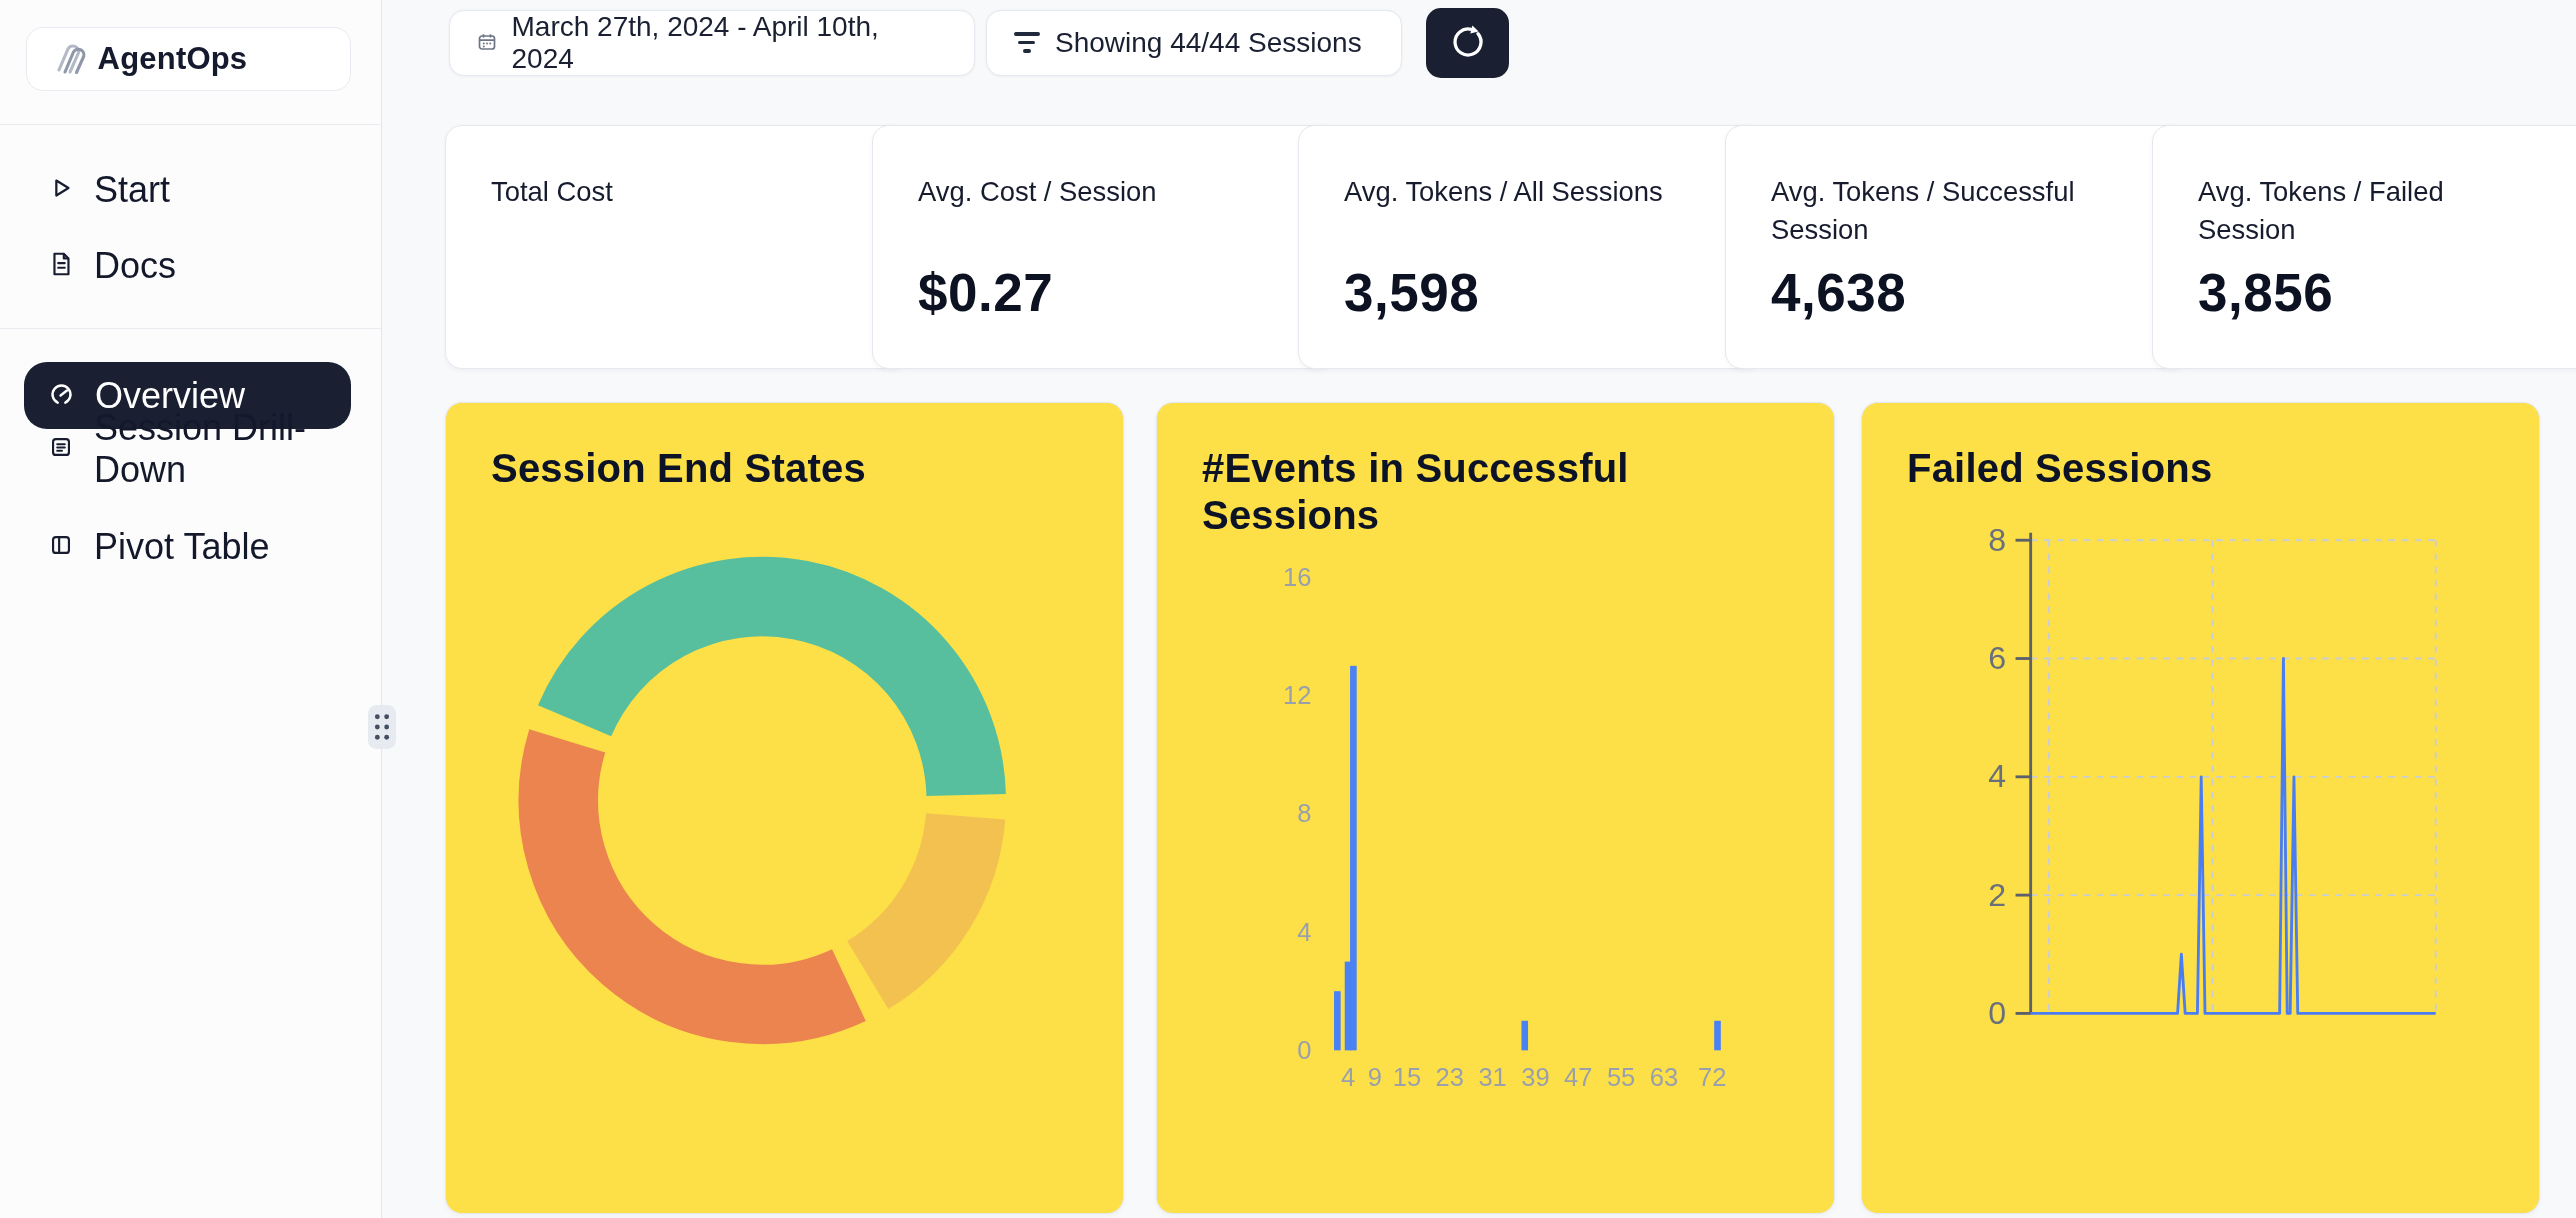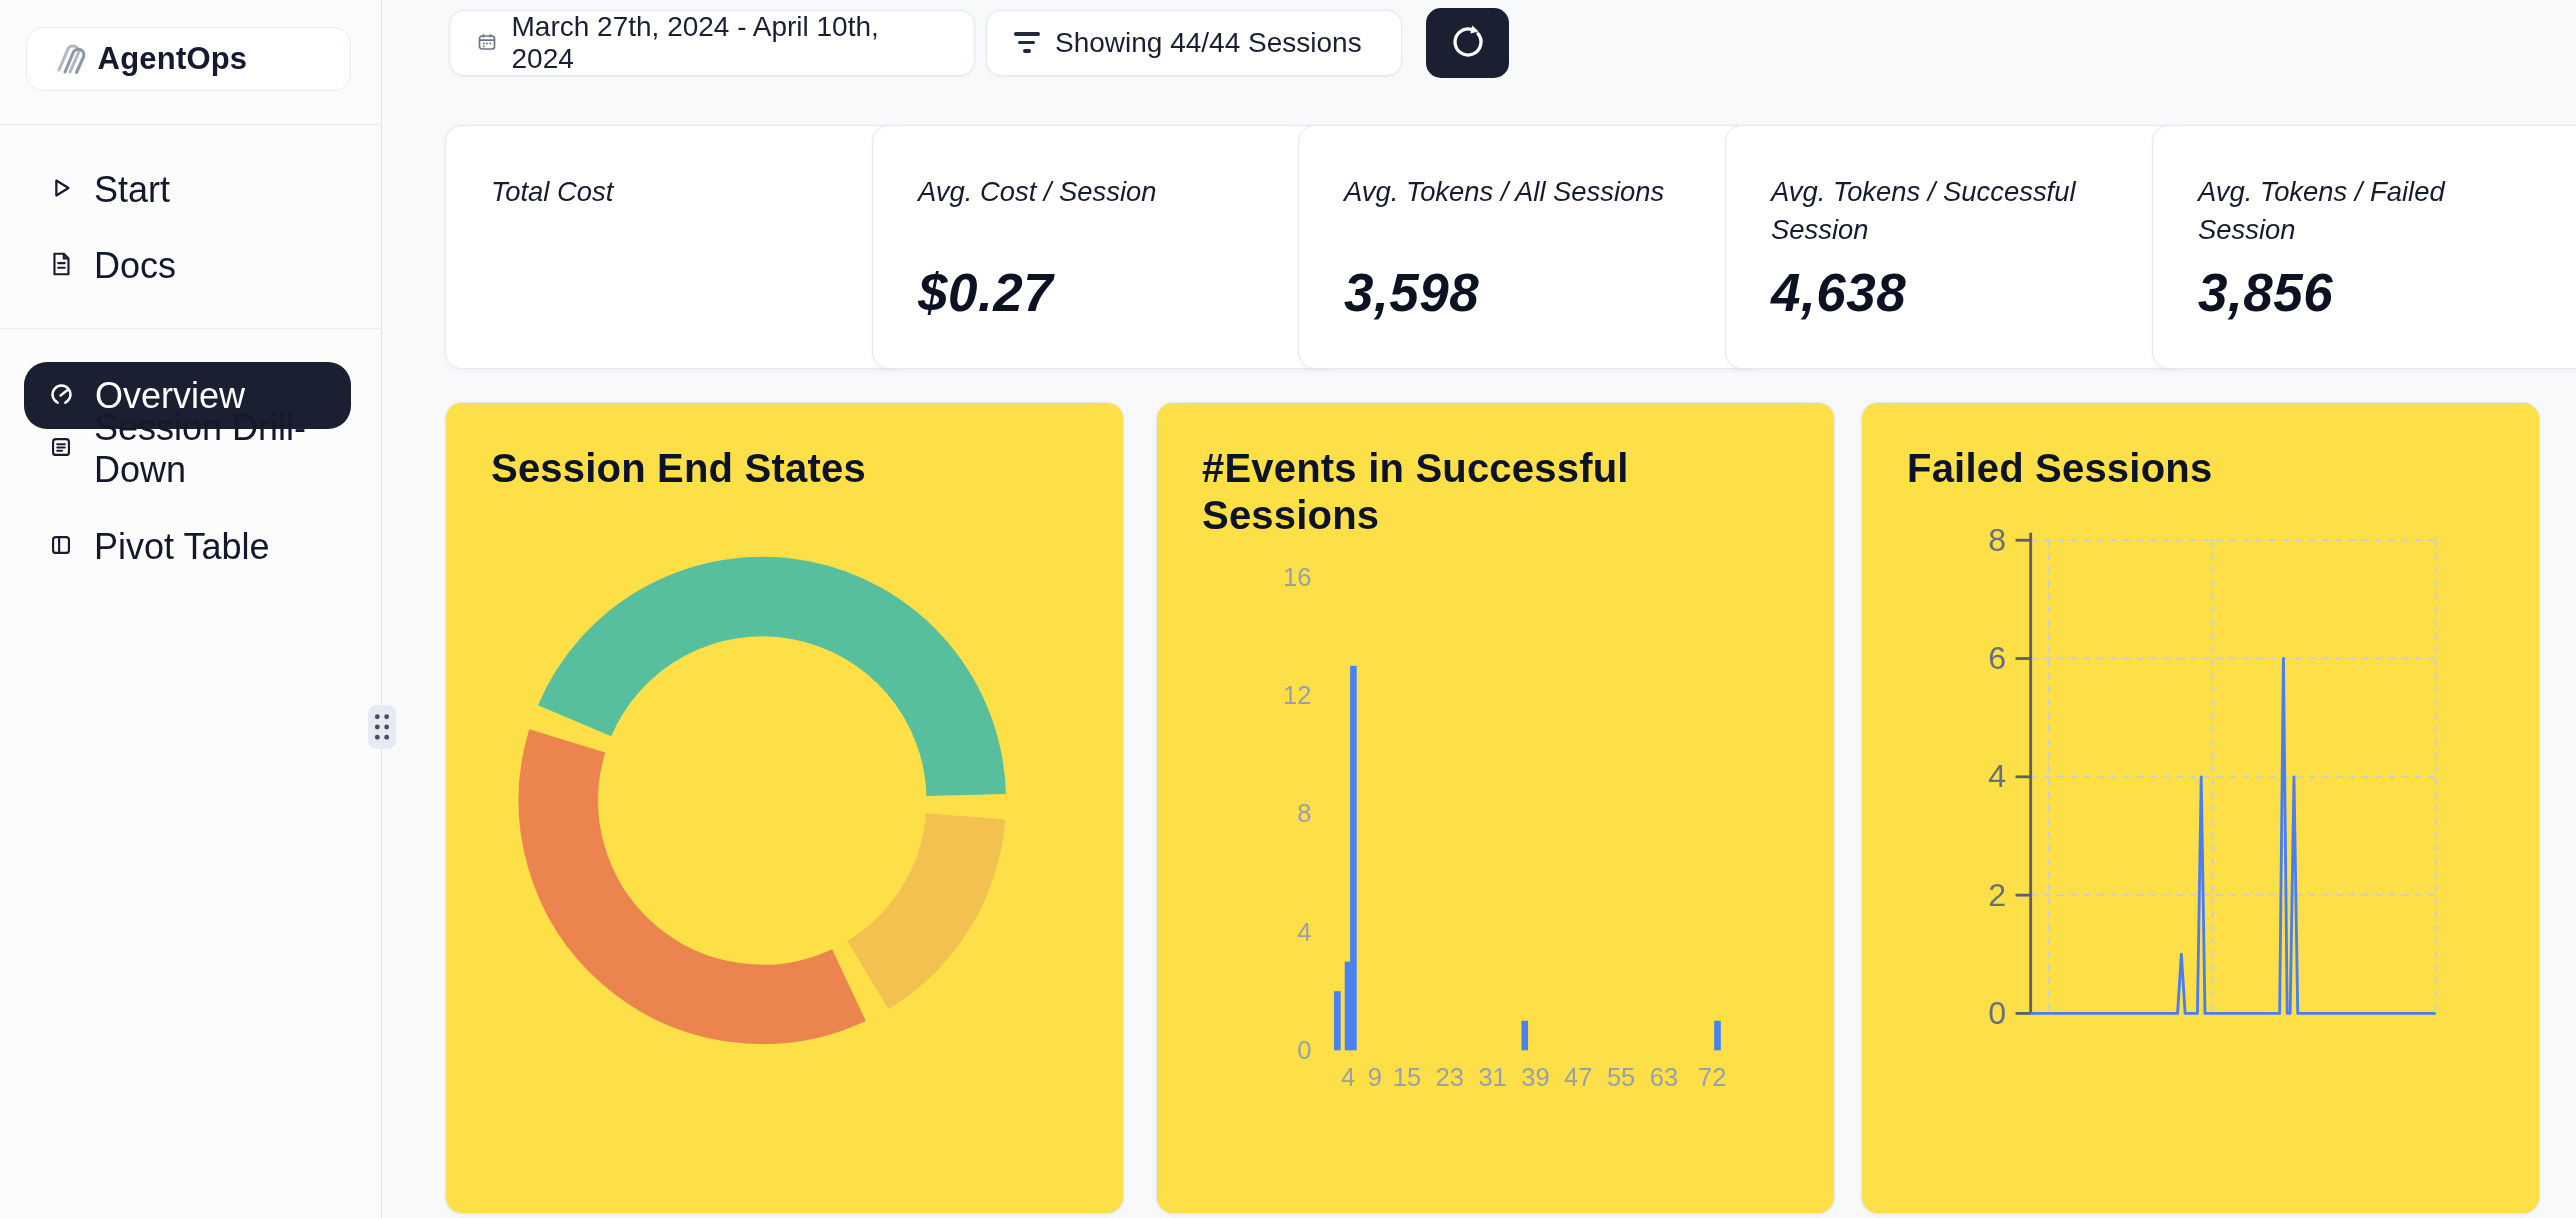--- a/index.html
+++ b/index.html
@@ -20,21 +20,21 @@
   
   .tb-btn { position:absolute; top:9.5px; height:66px; background:#ffffff; border:1.9px solid #e5e8ee; border-radius:15px; display:flex; align-items:center; gap:15px; padding:0 26.5px; font-size:28px; font-weight:500; color:#1a2032; cursor:pointer; box-shadow:0 0.9px 2.8px rgba(16,24,40,.05); }
   .btn-date { left:449px; width:526px; }
   .btn-filter { left:986px; width:416px; }
   .btn-refresh { position:absolute; left:1426px; top:7.6px; width:83px; height:70px; background:#1a2032; border-radius:15px; display:flex; align-items:center; justify-content:center; cursor:pointer; }
   .filter-icon { display:flex; flex-direction:column; align-items:center; gap:4.7px; }
   .filter-icon i { display:block; height:3.8px; border-radius:1.9px; background:#21293c; }
   .filter-icon i:nth-child(1){ width:26.5px; } .filter-icon i:nth-child(2){ width:17px; } .filter-icon i:nth-child(3){ width:7.6px; }
 
   
-  .stat-card { position:absolute; top:125px; width:465px; height:244px; background:#ffffff; border:1.9px solid #e5e8ee; border-radius:17px; padding:47px 44px 45px 45px; display:flex; flex-direction:column; box-shadow:0 1.9px 5.7px rgba(16,24,40,.04);font-style:italic; }
+  .stat-card { position:absolute; top:125px; width:465px; height:244px; background:#ffffff; border:1.9px solid #e5e8ee; border-radius:17px; padding:47px 44px 45px 45px; display:flex; flex-direction:column; box-shadow:0 1.9px 5.7px rgba(16,24,40,.04); }
   .stat-label { font-size:27.4px; font-weight:500; color:#161b2e; line-height:1.4; max-width:322px; }
   .stat-value { margin-top:auto; font-size:53px; font-weight:700; color:#0c1222; letter-spacing:0.5px; }
 
   
   .chart-card { position:absolute; top:402px; width:679px; height:812px; background:#fde047; border:1.9px solid #e5e8ee; border-radius:17px; box-shadow:0 1.9px 5.7px rgba(16,24,40,.04); }
   .chart-title { position:absolute; left:45px; top:42px; width:558px; font-size:40px; font-weight:700; color:#0d1326; line-height:1.18; letter-spacing:0.2px; }
   .chart-svg { position:absolute; left:0; top:0; }
 </style>
 </head>
 <body>

